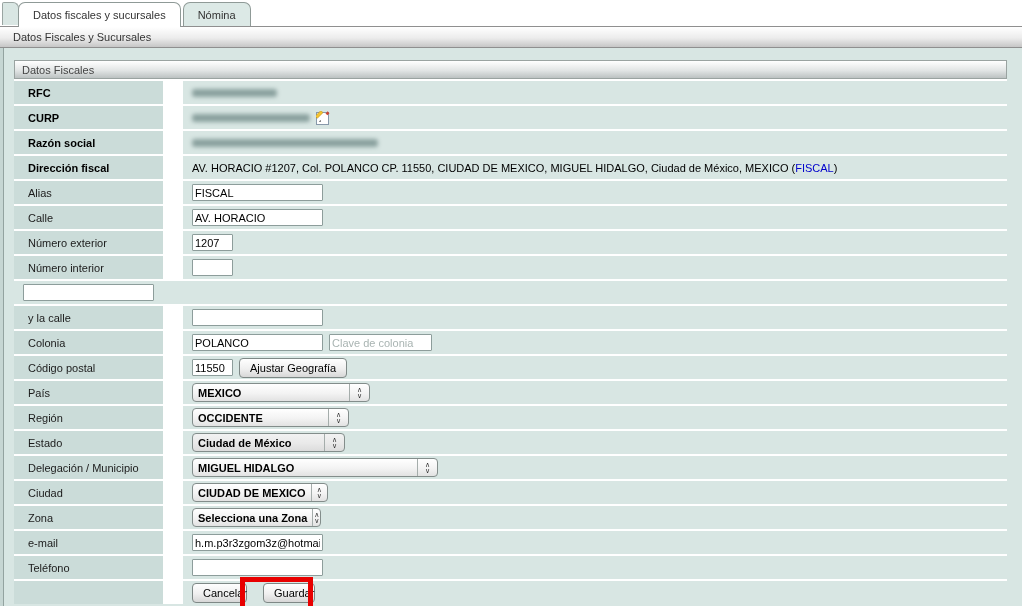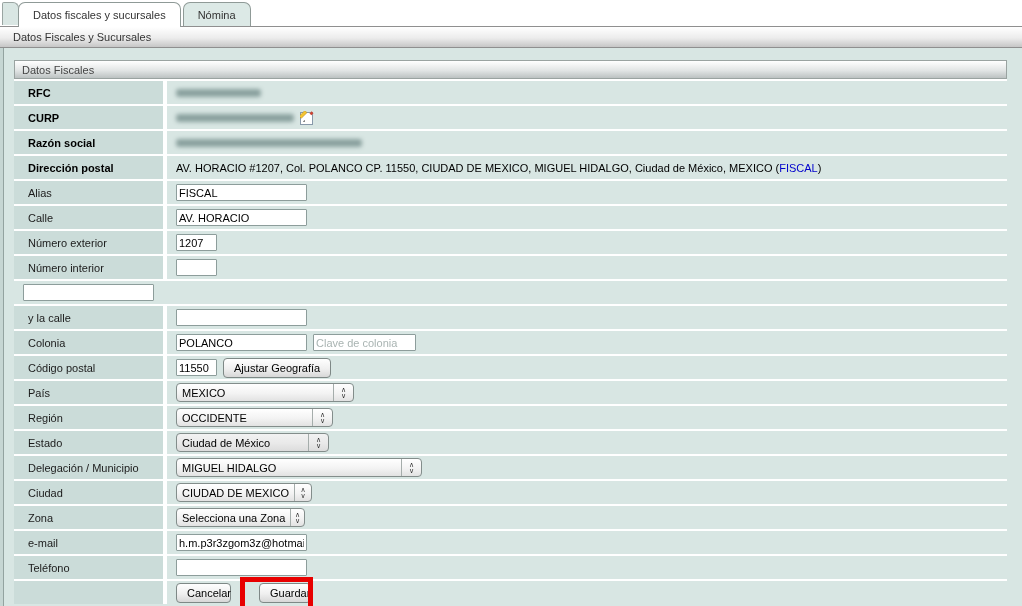--- a/index.html
+++ b/index.html
@@ -25,21 +25,21 @@
   .content { height:558px; background:#d8e6e3; position:relative; padding:12px 0 0 14px; }
   .left-strip { position:absolute; left:0; top:0; width:4px; height:100%; background:#c6d6d3; border-right:1px solid #93a3a0; }
 
   .panel { width:993px; }
   .panel-head { height:19px; background:linear-gradient(#ffffff,#e2e5e5 55%,#bcc2c2);
     border:1px solid #9aa3a1; display:flex; align-items:center; padding-left:7px; color:#444; }
 
   .rows { background:#fff; padding-top:2px; }
   .row { display:flex; margin-bottom:2px; height:23px; }
   .lbl { width:149px; background:#cbdcd9; display:flex; align-items:center; padding-left:14px;
-    margin-right:4px; flex-shrink:0; color:#1b1b1b; }
+    margin-right:20px; flex-shrink:0; color:#1b1b1b; }
   .lbl.b { font-weight:bold; color:#000; }
   .val { flex:1; background:#d8e6e3; display:flex; align-items:center; padding-left:9px; gap:6px; }
 
   
   .redact { height:8px; border-radius:3px; background:#77908e; filter:blur(2.2px); opacity:.8; }
   .r-rfc { width:85px; } .r-curp { width:118px; } .r-razon { width:186px; }
 
   .addr { color:#000; white-space:nowrap; }
   .lnk { color:#0000cc; text-decoration:none; }
 
@@ -50,21 +50,21 @@
   .ti::placeholder { color:#a9b4b2; }
 
   
   .btn { height:20px; border:1px solid #7e8886; border-radius:4px; padding:0 10px;
     background:linear-gradient(#fefefe,#efefef 55%,#d7d7d7); font-family:"Liberation Sans",sans-serif;
     font-size:11px; color:#000; cursor:pointer; }
 
   
   .sel { height:19px; border:1px solid #838d8b; border-radius:4px; display:flex; align-items:stretch;
     background:linear-gradient(#ffffff,#f3f3f3 55%,#e2e2e2); overflow:hidden; cursor:default; }
-  .sel-text { flex:1; display:flex; align-items:center; padding:0 5px; white-space:nowrap; color:#000; }
+  .sel-text { flex:1; display:flex; align-items:center; padding:0 5px; white-space:nowrap; color:#000;font-weight:bold; }
   .sel-arrows { width:20px; border-left:1px solid #a5adab; display:flex; flex-direction:column;
     align-items:center; justify-content:center; color:#333; }
   .sel-arrows i { font-style:normal; font-size:7px; line-height:6px; }
   .sel.gray { background:linear-gradient(#f2f2f2,#e9e9e9 55%,#dcdcdc); }
 
   .pencil { width:14px; height:14px; display:inline-block; }
 
   
   .hl-box { position:absolute; left:240px; top:577px; width:73px; height:40px;
     border:5px solid #e80000; background:transparent; pointer-events:none; z-index:10; }
@@ -115,21 +115,21 @@
       </div>
 
       <div class="row">
         <div class="lbl b">Razón social</div>
         <div class="val">
           <div class="redact r-razon"></div>
         </div>
       </div>
 
       <div class="row">
-        <div class="lbl b">Dirección postal</div>
+        <div class="lbl b">Dirección fiscal</div>
         <div class="val">
           <span class="addr"><span>AV. HORACIO #1207, Col. POLANCO CP. 11550, CIUDAD DE MEXICO, MIGUEL HIDALGO, Ciudad de México, MEXICO (</span><a class="lnk" href="#">FISCAL</a><span>)</span></span>
         </div>
       </div>
 
       <div class="row">
         <div class="lbl">Alias</div>
         <div class="val">
           <input class="ti w131" value="FISCAL" style="">
         </div>
@@ -272,21 +272,21 @@
 
       <div class="row">
         <div class="lbl">Teléfono</div>
         <div class="val">
           <input class="ti w131" value="" style="">
         </div>
       </div>
 
       <div class="row">
         <div class="lbl"></div>
-        <div class="val" style="gap:28px;">
+        <div class="val" style="gap:16px;">
           <button class="btn" style="width:55px">Cancelar</button>
           <button class="btn" style="width:52px">Guardar</button>
         </div>
       </div>
     </div>
   </div>
 </div>
 
 <div class="hl-box"></div>
 

